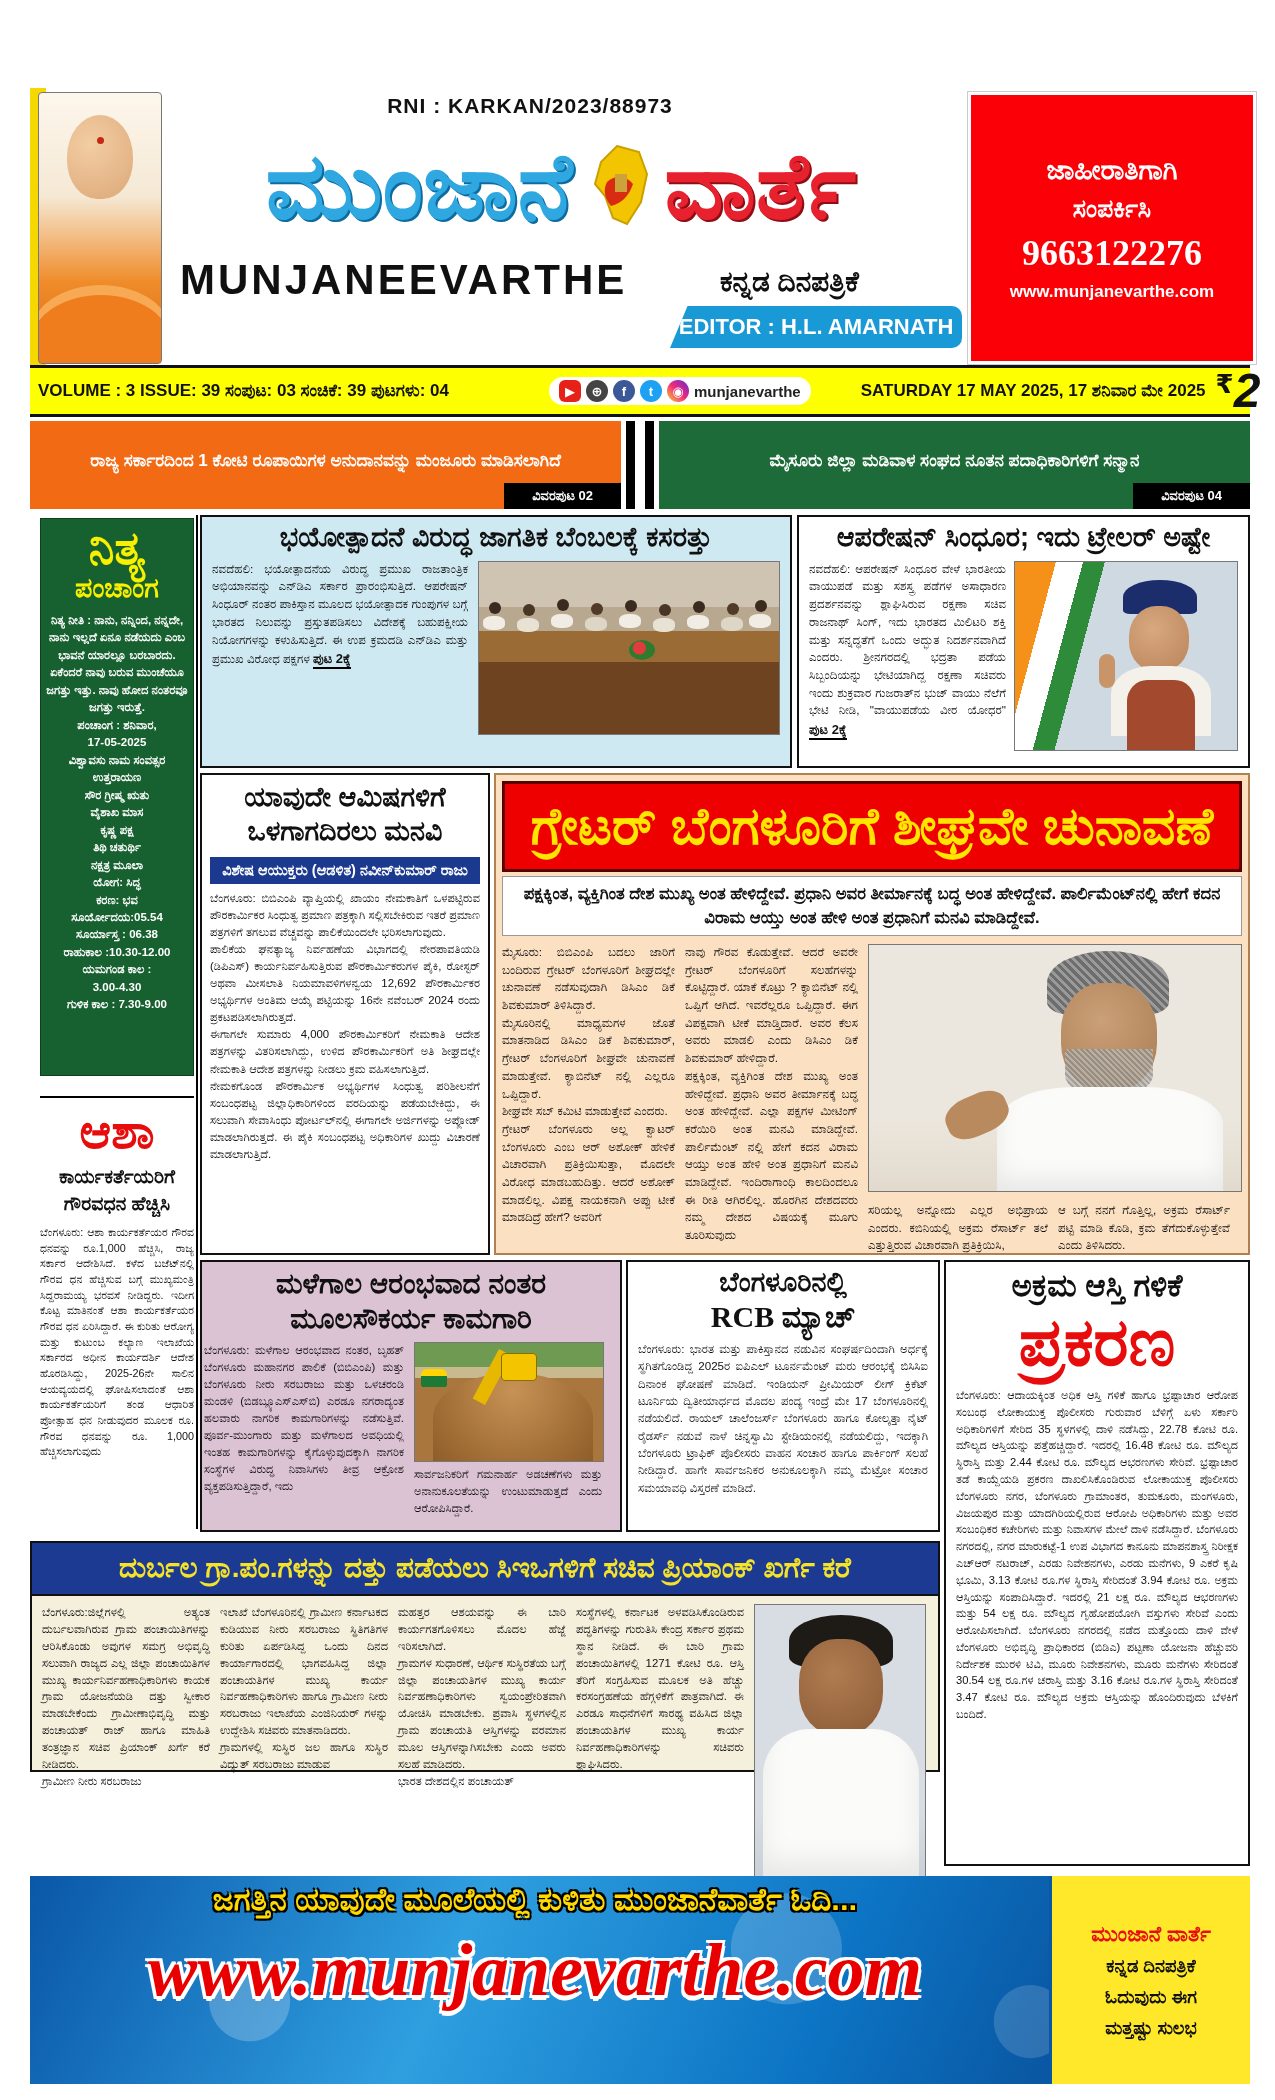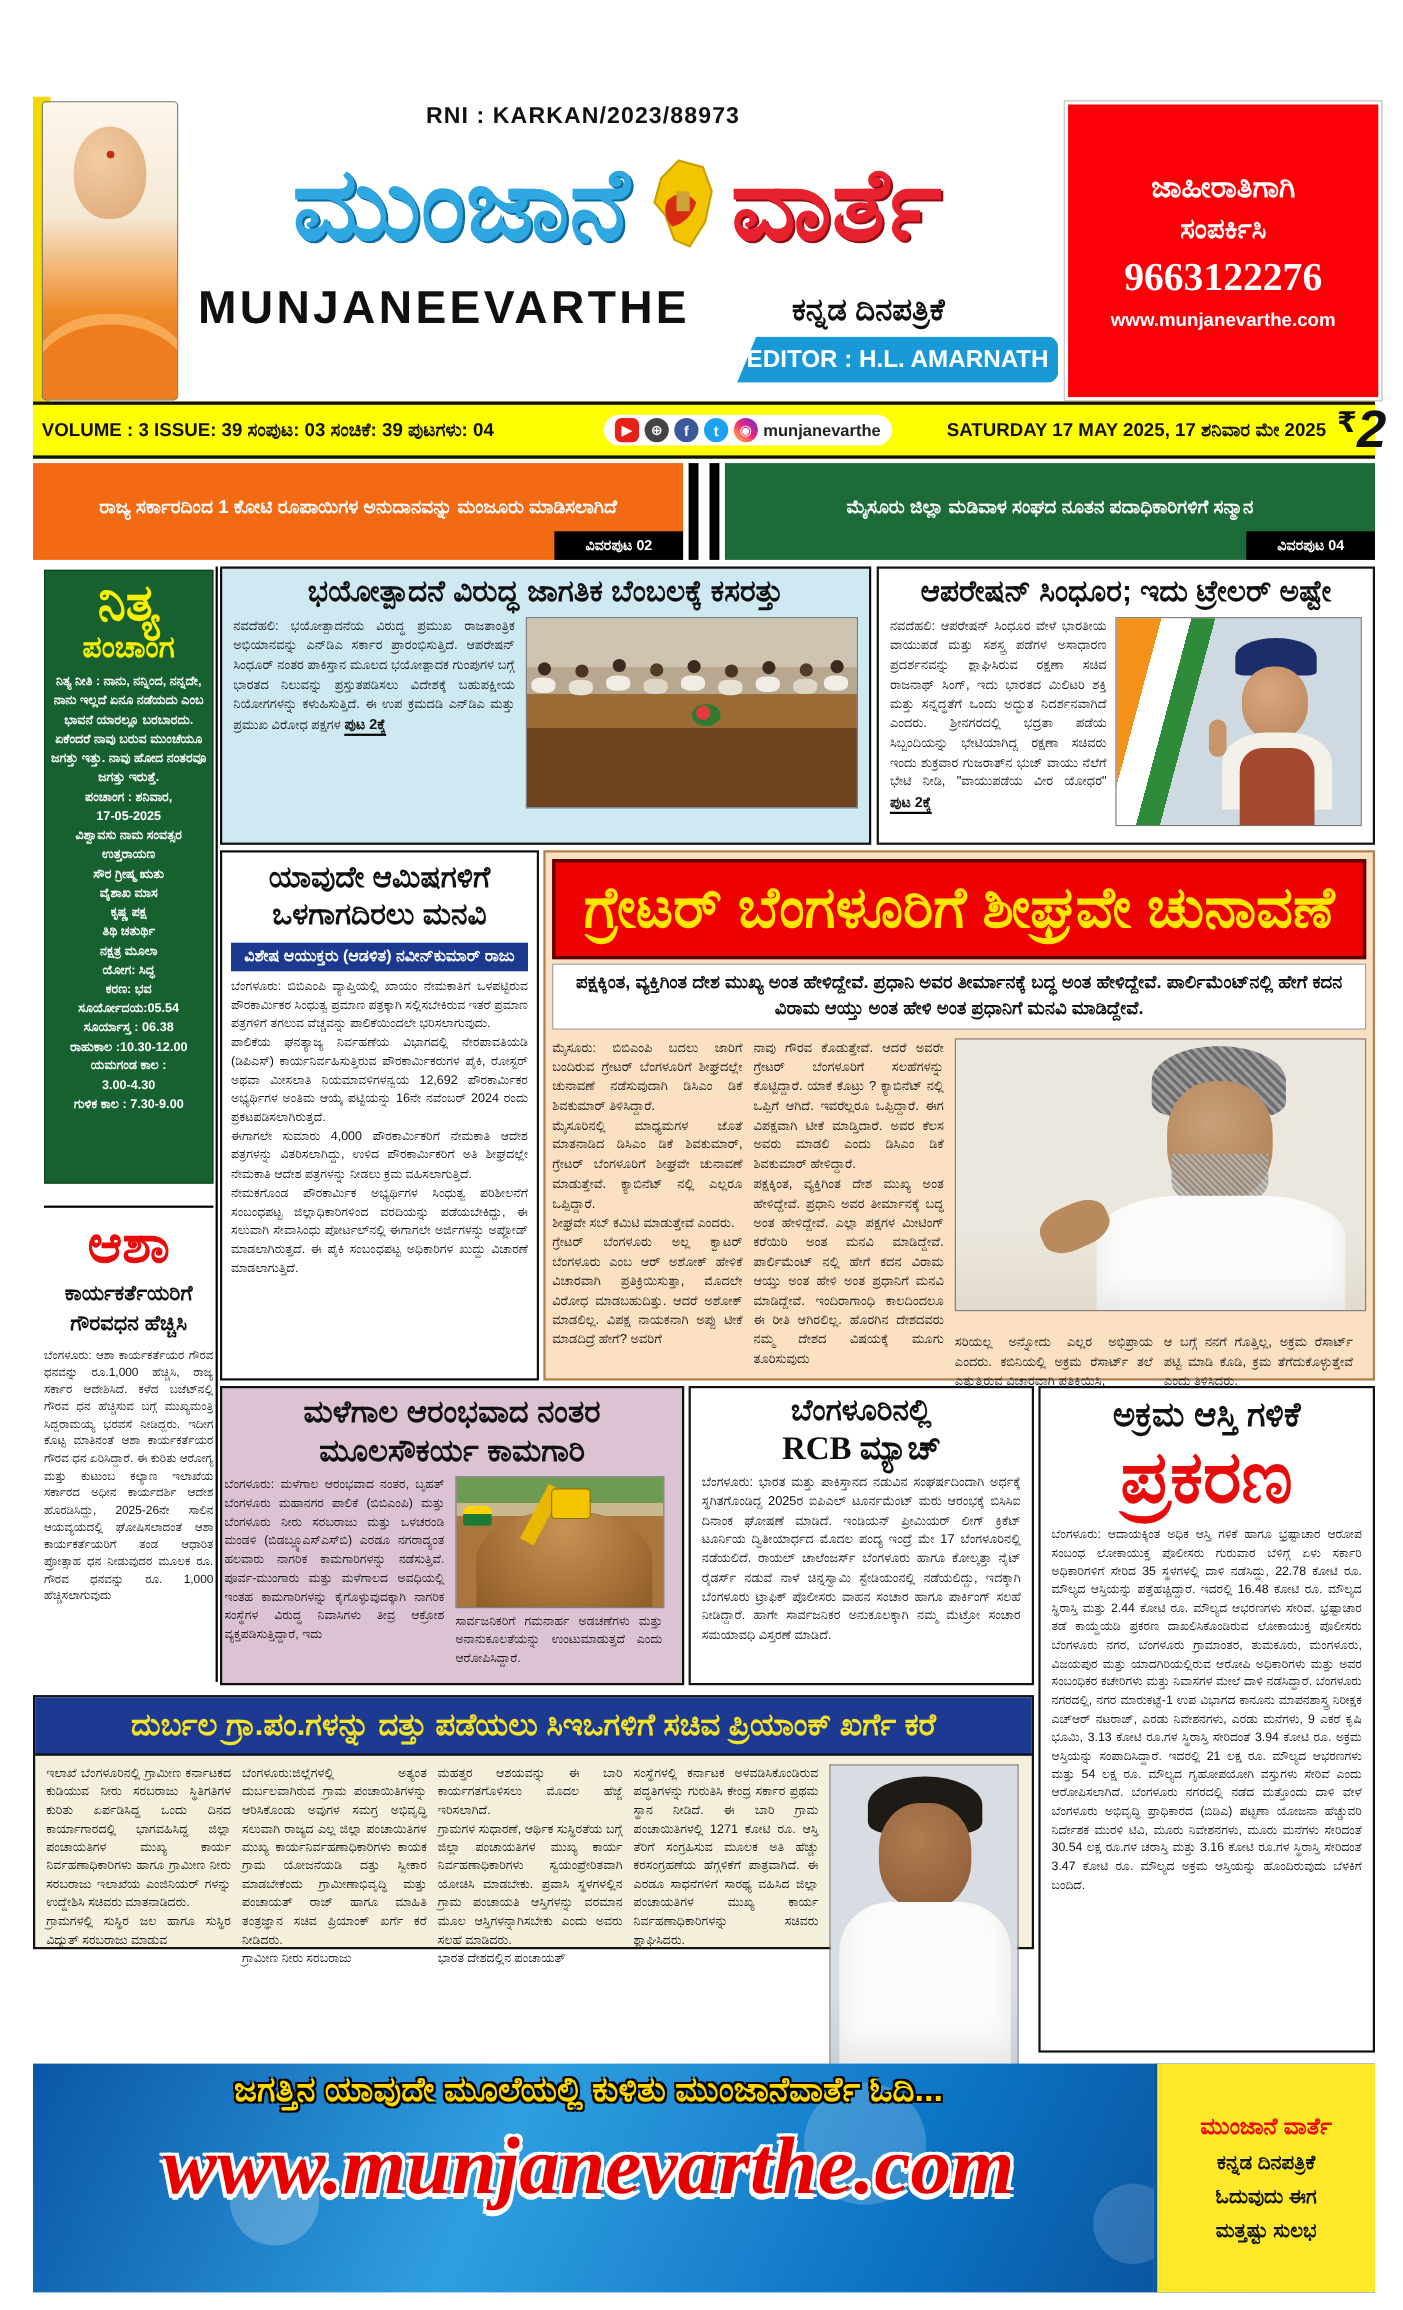--- a/index.html
+++ b/index.html
@@ -82,21 +82,21 @@
   .sin-flex{display:flex;gap:8px;margin-top:6px;}
   .amisha{left:200px;top:773px;width:290px;height:482px;background:#fff;padding:6px 8px;}
   .ami-bar{background:#1b3a8f;color:#fff;font-size:14.5px;font-weight:bold;text-align:center;padding:5px 2px;margin:8px 0 6px;}
   .greater{left:494px;top:773px;width:756px;height:482px;background:#fbe0c2;border:2px solid #b08050;padding:6px;}
   .grt-head{background:#ef0000;border:3px solid #5a0000;color:#ffe600;font-size:52px;font-weight:bold;
             text-align:center;padding:14px 4px;line-height:1.1;}
   .grt-sub{background:#fff;border:1px solid #999;margin-top:4px;font-size:16.5px;font-weight:bold;text-align:center;
            padding:5px 6px;line-height:1.45;}
   .grt-body{display:flex;gap:10px;margin-top:8px;}
   .grt-col{width:178px;font-size:11.8px;text-align:justify;line-height:1.5;}
-  .grt-right{flex:1;display:flex;flex-direction:column;gap:20px;}
+  .grt-right{flex:1;display:flex;flex-direction:column;gap:10px;}
   .grt-caps{display:flex;gap:10px;font-size:11.8px;text-align:justify;line-height:1.5;}
   
   .rains{left:200px;top:1260px;width:422px;height:272px;background:#dcc3d4;padding:4px 2px;}
   .rains-flex{display:flex;gap:10px;margin-top:6px;}
   .rcb{left:626px;top:1260px;width:314px;height:272px;background:#fff;padding:4px 10px;}
   .rcb-h2{font-size:30px;font-weight:bold;text-align:center;font-family:"Liberation Serif","DejaVu Serif",serif;}
   .property{left:944px;top:1260px;width:306px;height:606px;background:#fff;padding:6px 10px;}
   .prop-h1{font-size:31px;font-weight:bold;text-align:center;line-height:1.15;}
   .prop-h2{font-size:66px;font-weight:bold;color:#e80d0d;text-align:center;line-height:1.05;margin:4px 0 10px;}
   
@@ -352,24 +352,24 @@
 
   <section class="abs art property">
     <div class="prop-h1">ಅಕ್ರಮ ಆಸ್ತಿ ಗಳಿಕೆ</div>
     <div class="prop-h2">ಪ್ರಕರಣ</div>
     <div class="body-txt" style="font-size:11.2px;">ಬೆಂಗಳೂರು: ಆದಾಯಕ್ಕಿಂತ ಅಧಿಕ ಆಸ್ತಿ ಗಳಿಕೆ ಹಾಗೂ ಭ್ರಷ್ಟಾಚಾರ ಆರೋಪ ಸಂಬಂಧ ಲೋಕಾಯುಕ್ತ ಪೊಲೀಸರು ಗುರುವಾರ ಬೆಳಿಗ್ಗೆ ಏಳು ಸರ್ಕಾರಿ ಅಧಿಕಾರಿಗಳಿಗೆ ಸೇರಿದ 35 ಸ್ಥಳಗಳಲ್ಲಿ ದಾಳಿ ನಡೆಸಿದ್ದು, 22.78 ಕೋಟಿ ರೂ. ಮೌಲ್ಯದ ಆಸ್ತಿಯನ್ನು ಪತ್ತೆಹಚ್ಚಿದ್ದಾರೆ. ಇದರಲ್ಲಿ 16.48 ಕೋಟಿ ರೂ. ಮೌಲ್ಯದ ಸ್ಥಿರಾಸ್ತಿ ಮತ್ತು 2.44 ಕೋಟಿ ರೂ. ಮೌಲ್ಯದ ಆಭರಣಗಳು ಸೇರಿವೆ. ಭ್ರಷ್ಟಾಚಾರ ತಡೆ ಕಾಯ್ದೆಯಡಿ ಪ್ರಕರಣ ದಾಖಲಿಸಿಕೊಂಡಿರುವ ಲೋಕಾಯುಕ್ತ ಪೊಲೀಸರು ಬೆಂಗಳೂರು ನಗರ, ಬೆಂಗಳೂರು ಗ್ರಾಮಾಂತರ, ತುಮಕೂರು, ಮಂಗಳೂರು, ವಿಜಯಪುರ ಮತ್ತು ಯಾದಗಿರಿಯಲ್ಲಿರುವ ಆರೋಪಿ ಅಧಿಕಾರಿಗಳು ಮತ್ತು ಅವರ ಸಂಬಂಧಿಕರ ಕಚೇರಿಗಳು ಮತ್ತು ನಿವಾಸಗಳ ಮೇಲೆ ದಾಳಿ ನಡೆಸಿದ್ದಾರೆ. ಬೆಂಗಳೂರು ನಗರದಲ್ಲಿ, ನಗರ ಮಾರುಕಟ್ಟೆ-1 ಉಪ ವಿಭಾಗದ ಕಾನೂನು ಮಾಪನಶಾಸ್ತ್ರ ನಿರೀಕ್ಷಕ ಎಚ್‌ಆರ್ ನಟರಾಜ್, ಎರಡು ನಿವೇಶನಗಳು, ಎರಡು ಮನೆಗಳು, 9 ಎಕರೆ ಕೃಷಿ ಭೂಮಿ, 3.13 ಕೋಟಿ ರೂ.ಗಳ ಸ್ಥಿರಾಸ್ತಿ ಸೇರಿದಂತೆ 3.94 ಕೋಟಿ ರೂ. ಅಕ್ರಮ ಆಸ್ತಿಯನ್ನು ಸಂಪಾದಿಸಿದ್ದಾರೆ. ಇದರಲ್ಲಿ 21 ಲಕ್ಷ ರೂ. ಮೌಲ್ಯದ ಆಭರಣಗಳು ಮತ್ತು 54 ಲಕ್ಷ ರೂ. ಮೌಲ್ಯದ ಗೃಹೋಪಯೋಗಿ ವಸ್ತುಗಳು ಸೇರಿವೆ ಎಂದು ಆರೋಪಿಸಲಾಗಿದೆ. ಬೆಂಗಳೂರು ನಗರದಲ್ಲಿ ನಡೆದ ಮತ್ತೊಂದು ದಾಳಿ ವೇಳೆ ಬೆಂಗಳೂರು ಅಭಿವೃದ್ಧಿ ಪ್ರಾಧಿಕಾರದ (ಬಿಡಿಎ) ಪಟ್ಟಣಾ ಯೋಜನಾ ಹೆಚ್ಚುವರಿ ನಿರ್ದೇಶಕ ಮುರಳಿ ಟಿವಿ, ಮೂರು ನಿವೇಶನಗಳು, ಮೂರು ಮನೆಗಳು ಸೇರಿದಂತೆ 30.54 ಲಕ್ಷ ರೂ.ಗಳ ಚರಾಸ್ತಿ ಮತ್ತು 3.16 ಕೋಟಿ ರೂ.ಗಳ ಸ್ಥಿರಾಸ್ತಿ ಸೇರಿದಂತೆ 3.47 ಕೋಟಿ ರೂ. ಮೌಲ್ಯದ ಅಕ್ರಮ ಆಸ್ತಿಯನ್ನು ಹೊಂದಿರುವುದು ಬೆಳಕಿಗೆ ಬಂದಿದೆ.</div>
   </section>
 
   <section class="abs kharge">
     <div class="kh-bar">ದುರ್ಬಲ ಗ್ರಾ.ಪಂ.ಗಳನ್ನು ದತ್ತು ಪಡೆಯಲು ಸಿಇಒಗಳಿಗೆ ಸಚಿವ ಪ್ರಿಯಾಂಕ್ ಖರ್ಗೆ ಕರೆ</div>
     <div class="kh-body">
+      <div class="kh-col" style="white-space:pre-line;">ಬೆಂಗಳೂರು:ಜಿಲ್ಲೆಗಳಲ್ಲಿ ಅತ್ಯಂತ ದುರ್ಬಲವಾಗಿರುವ ಗ್ರಾಮ ಪಂಚಾಯಿತಿಗಳನ್ನು ಆರಿಸಿಕೊಂಡು ಅವುಗಳ ಸಮಗ್ರ ಅಭಿವೃದ್ಧಿ ಸಲುವಾಗಿ ರಾಜ್ಯದ ಎಲ್ಲ ಜಿಲ್ಲಾ ಪಂಚಾಯಿತಿಗಳ ಮುಖ್ಯ ಕಾರ್ಯನಿರ್ವಹಣಾಧಿಕಾರಿಗಳು ಕಾಯಕ ಗ್ರಾಮ ಯೋಜನೆಯಡಿ ದತ್ತು ಸ್ವೀಕಾರ ಮಾಡಬೇಕೆಂದು ಗ್ರಾಮೀಣಾಭಿವೃದ್ಧಿ ಮತ್ತು ಪಂಚಾಯತ್ ರಾಜ್ ಹಾಗೂ ಮಾಹಿತಿ ತಂತ್ರಜ್ಞಾನ ಸಚಿವ ಪ್ರಿಯಾಂಕ್ ಖರ್ಗೆ ಕರೆ ನೀಡಿದರು.
+ಗ್ರಾಮೀಣ ನೀರು ಸರಬರಾಜು</div>
       <div class="kh-col" style="white-space:pre-line;">ಇಲಾಖೆ ಬೆಂಗಳೂರಿನಲ್ಲಿ ಗ್ರಾಮೀಣ ಕರ್ನಾಟಕದ ಕುಡಿಯುವ ನೀರು ಸರಬರಾಜು ಸ್ಥಿತಿಗತಿಗಳ ಕುರಿತು ಏರ್ಪಡಿಸಿದ್ದ ಒಂದು ದಿನದ ಕಾರ್ಯಾಗಾರದಲ್ಲಿ ಭಾಗವಹಿಸಿದ್ದ ಜಿಲ್ಲಾ ಪಂಚಾಯತಿಗಳ ಮುಖ್ಯ ಕಾರ್ಯ ನಿರ್ವಹಣಾಧಿಕಾರಿಗಳು ಹಾಗೂ ಗ್ರಾಮೀಣ ನೀರು ಸರಬರಾಜು ಇಲಾಖೆಯ ಎಂಜಿನಿಯರ್ ಗಳನ್ನು ಉದ್ದೇಶಿಸಿ ಸಚಿವರು ಮಾತನಾಡಿದರು.
 ಗ್ರಾಮಗಳಲ್ಲಿ ಸುಸ್ಥಿರ ಜಲ ಹಾಗೂ ಸುಸ್ಥಿರ ವಿದ್ಯುತ್ ಸರಬರಾಜು ಮಾಡುವ</div>
-      <div class="kh-col" style="white-space:pre-line;">ಬೆಂಗಳೂರು:ಜಿಲ್ಲೆಗಳಲ್ಲಿ ಅತ್ಯಂತ ದುರ್ಬಲವಾಗಿರುವ ಗ್ರಾಮ ಪಂಚಾಯಿತಿಗಳನ್ನು ಆರಿಸಿಕೊಂಡು ಅವುಗಳ ಸಮಗ್ರ ಅಭಿವೃದ್ಧಿ ಸಲುವಾಗಿ ರಾಜ್ಯದ ಎಲ್ಲ ಜಿಲ್ಲಾ ಪಂಚಾಯಿತಿಗಳ ಮುಖ್ಯ ಕಾರ್ಯನಿರ್ವಹಣಾಧಿಕಾರಿಗಳು ಕಾಯಕ ಗ್ರಾಮ ಯೋಜನೆಯಡಿ ದತ್ತು ಸ್ವೀಕಾರ ಮಾಡಬೇಕೆಂದು ಗ್ರಾಮೀಣಾಭಿವೃದ್ಧಿ ಮತ್ತು ಪಂಚಾಯತ್ ರಾಜ್ ಹಾಗೂ ಮಾಹಿತಿ ತಂತ್ರಜ್ಞಾನ ಸಚಿವ ಪ್ರಿಯಾಂಕ್ ಖರ್ಗೆ ಕರೆ ನೀಡಿದರು.
-ಗ್ರಾಮೀಣ ನೀರು ಸರಬರಾಜು</div>
       <div class="kh-col" style="white-space:pre-line;">ಮಹತ್ತರ ಆಶಯವನ್ನು ಈ ಬಾರಿ ಕಾರ್ಯಗತಗೊಳಿಸಲು ಮೊದಲ ಹೆಜ್ಜೆ ಇರಿಸಲಾಗಿದೆ.
 ಗ್ರಾಮಗಳ ಸುಧಾರಣೆ, ಆರ್ಥಿಕ ಸುಸ್ಥಿರತೆಯ ಬಗ್ಗೆ ಜಿಲ್ಲಾ ಪಂಚಾಯತಿಗಳ ಮುಖ್ಯ ಕಾರ್ಯ ನಿರ್ವಹಣಾಧಿಕಾರಿಗಳು ಸ್ವಯಂಪ್ರೇರಿತವಾಗಿ ಯೋಚಿಸಿ ಮಾಡಬೇಕು. ಪ್ರವಾಸಿ ಸ್ಥಳಗಳಲ್ಲಿನ ಗ್ರಾಮ ಪಂಚಾಯತಿ ಆಸ್ತಿಗಳನ್ನು ವರಮಾನ ಮೂಲ ಆಸ್ತಿಗಳನ್ನಾಗಿಸಬೇಕು ಎಂದು ಅವರು ಸಲಹೆ ಮಾಡಿದರು.
 ಭಾರತ ದೇಶದಲ್ಲಿನ ಪಂಚಾಯತ್</div>
       <div class="kh-col" style="white-space:pre-line;">ಸಂಸ್ಥೆಗಳಲ್ಲಿ ಕರ್ನಾಟಕ ಅಳವಡಿಸಿಕೊಂಡಿರುವ ಪದ್ಧತಿಗಳನ್ನು ಗುರುತಿಸಿ ಕೇಂದ್ರ ಸರ್ಕಾರ ಪ್ರಥಮ ಸ್ಥಾನ ನೀಡಿದೆ. ಈ ಬಾರಿ ಗ್ರಾಮ ಪಂಚಾಯಿತಿಗಳಲ್ಲಿ 1271 ಕೋಟಿ ರೂ. ಆಸ್ತಿ ತೆರಿಗೆ ಸಂಗ್ರಹಿಸುವ ಮೂಲಕ ಅತಿ ಹೆಚ್ಚು ಕರಸಂಗ್ರಹಣೆಯ ಹೆಗ್ಗಳಿಕೆಗೆ ಪಾತ್ರವಾಗಿದೆ. ಈ ಎರಡೂ ಸಾಧನೆಗಳಿಗೆ ಸಾರಥ್ಯ ವಹಿಸಿದ ಜಿಲ್ಲಾ ಪಂಚಾಯತಿಗಳ ಮುಖ್ಯ ಕಾರ್ಯ ನಿರ್ವಹಣಾಧಿಕಾರಿಗಳನ್ನು ಸಚಿವರು ಶ್ಲಾಘಿಸಿದರು.</div>
       <div class="ph ph-kharge">
         <div class="hair"></div>
           <div class="face"></div>
           <div class="shirt"></div>
       </div>
     </div>

